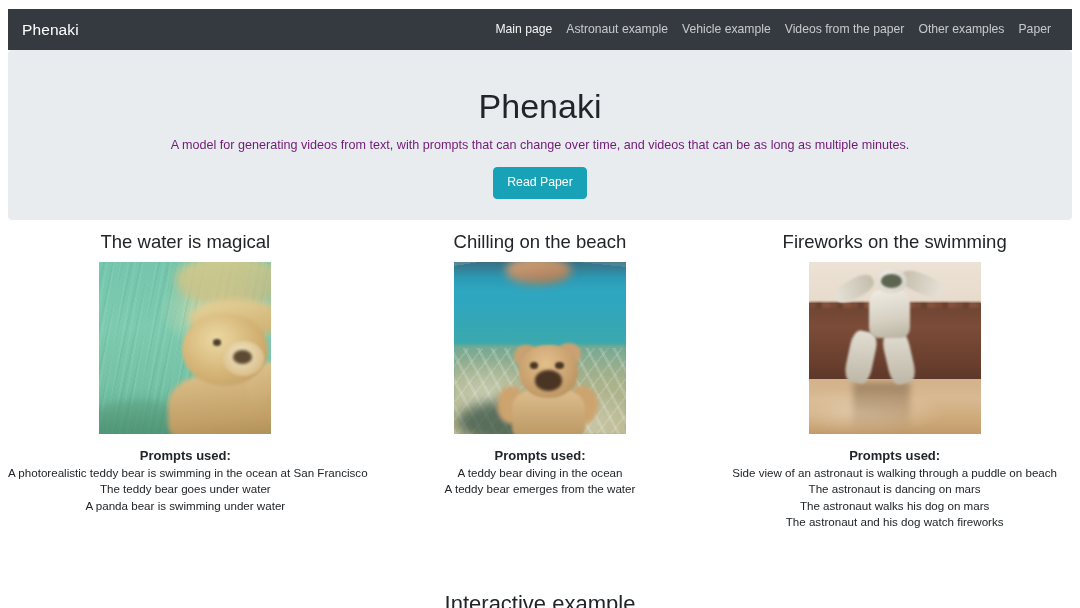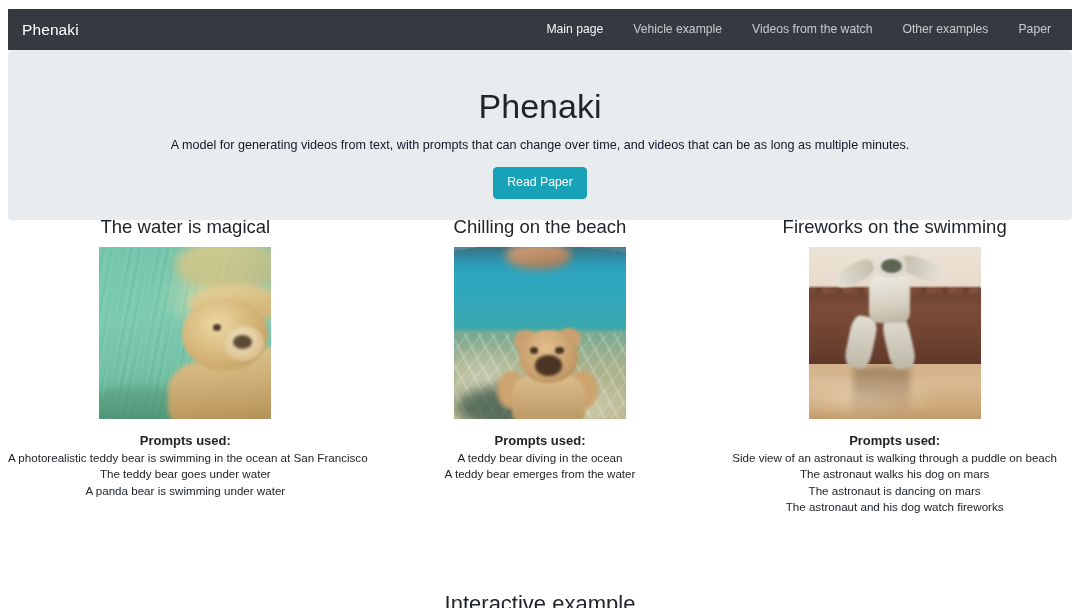--- a/index.html
+++ b/index.html
@@ -27,21 +27,21 @@
     color: #ffffff;
     font-size: 15.5px;
     letter-spacing: .1px;
     white-space: nowrap;
     text-decoration: none;
   }
   .nav-links {
     margin-left: auto;
     display: flex;
     align-items: center;
-    gap: 16px;
+    gap: 0px;
   }
   .nav-link {
     color: rgba(255,255,255,.72);
     font-size: 12.2px;
     text-decoration: none;
     white-space: nowrap;
     padding: 0 7px;
     line-height: 41px;
   }
   .nav-link:first-child { color: rgba(255,255,255,.95); }
@@ -61,40 +61,40 @@
     margin: 0 0 9px 0;
     font-size: 34px;
     font-weight: 300;
     color: #212529;
     line-height: 1.2;
   }
   .hero-lead {
     margin: 0 0 12px 0;
     font-size: 12.6px;
     font-weight: 400;
-    color: #0f172a;
+    color: #701a75;
     line-height: 1.5;
   }
   .btn-read-paper {
     display: inline-block;
     background: #17a2b8;
     border: 1px solid #17a2b8;
     color: #ffffff;
     font-size: 12.3px;
     padding: 6px 13px 7px 13px;
     border-radius: 4px;
     text-decoration: none;
     cursor: pointer;
     line-height: 1.4;
   }
 
   
   .examples-row {
     position: absolute;
-    top: 215px; left: 8px;
+    top: 230px; left: 8px;
     width: 1064px;
     display: flex;
   }
   .example-col {
     width: 33.3333%;
     text-align: center;
   }
   .example-title {
     margin: 0 0 8px 0;
     font-size: 18.5px;
@@ -422,22 +422,23 @@
     margin: 0;
   }
 </style>
 </head>
 <body>
 
 <div class="navbar">
   <a class="navbar-brand" href="#">Phenaki</a>
   <div class="nav-links">
     <a class="nav-link" href="#">Main page</a>
+    <a class="nav-link" href="#">Astronaut example</a>
     <a class="nav-link" href="#">Vehicle example</a>
-    <a class="nav-link" href="#">Videos from the watch</a>
+    <a class="nav-link" href="#">Videos from the paper</a>
     <a class="nav-link" href="#">Other examples</a>
     <a class="nav-link" href="#">Paper</a>
   </div>
 </div>
 
 <div class="jumbotron">
   <h1 class="hero-title">Phenaki</h1>
   <p class="hero-lead">A model for generating videos from text, with prompts that can change over time, and videos that can be as long as multiple minutes.</p>
   <a class="btn-read-paper" href="#">Read Paper</a>
 </div>
@@ -500,20 +501,20 @@
       <div class="t3-arm-l"></div>
       <div class="t3-arm-r"></div>
       <div class="t3-leg-l"></div>
       <div class="t3-leg-r"></div>
       <div class="t3-torso"></div>
       <div class="t3-suit-head"></div>
       <div class="t3-visor"></div>
     </div>
     <p class="prompts-label">Prompts used:</p>
     <p class="prompt-line">Side view of an astronaut is walking through a puddle on beach</p>
+    <p class="prompt-line">The astronaut is dancing on mars</p>
     <p class="prompt-line">The astronaut walks his dog on mars</p>
-    <p class="prompt-line">The astronaut is dancing on mars</p>
     <p class="prompt-line">The astronaut and his dog watch fireworks</p>
   </div>
 
 </div>
 
 <h2 class="interactive-heading">Interactive example</h2>
 
 </body></html>

